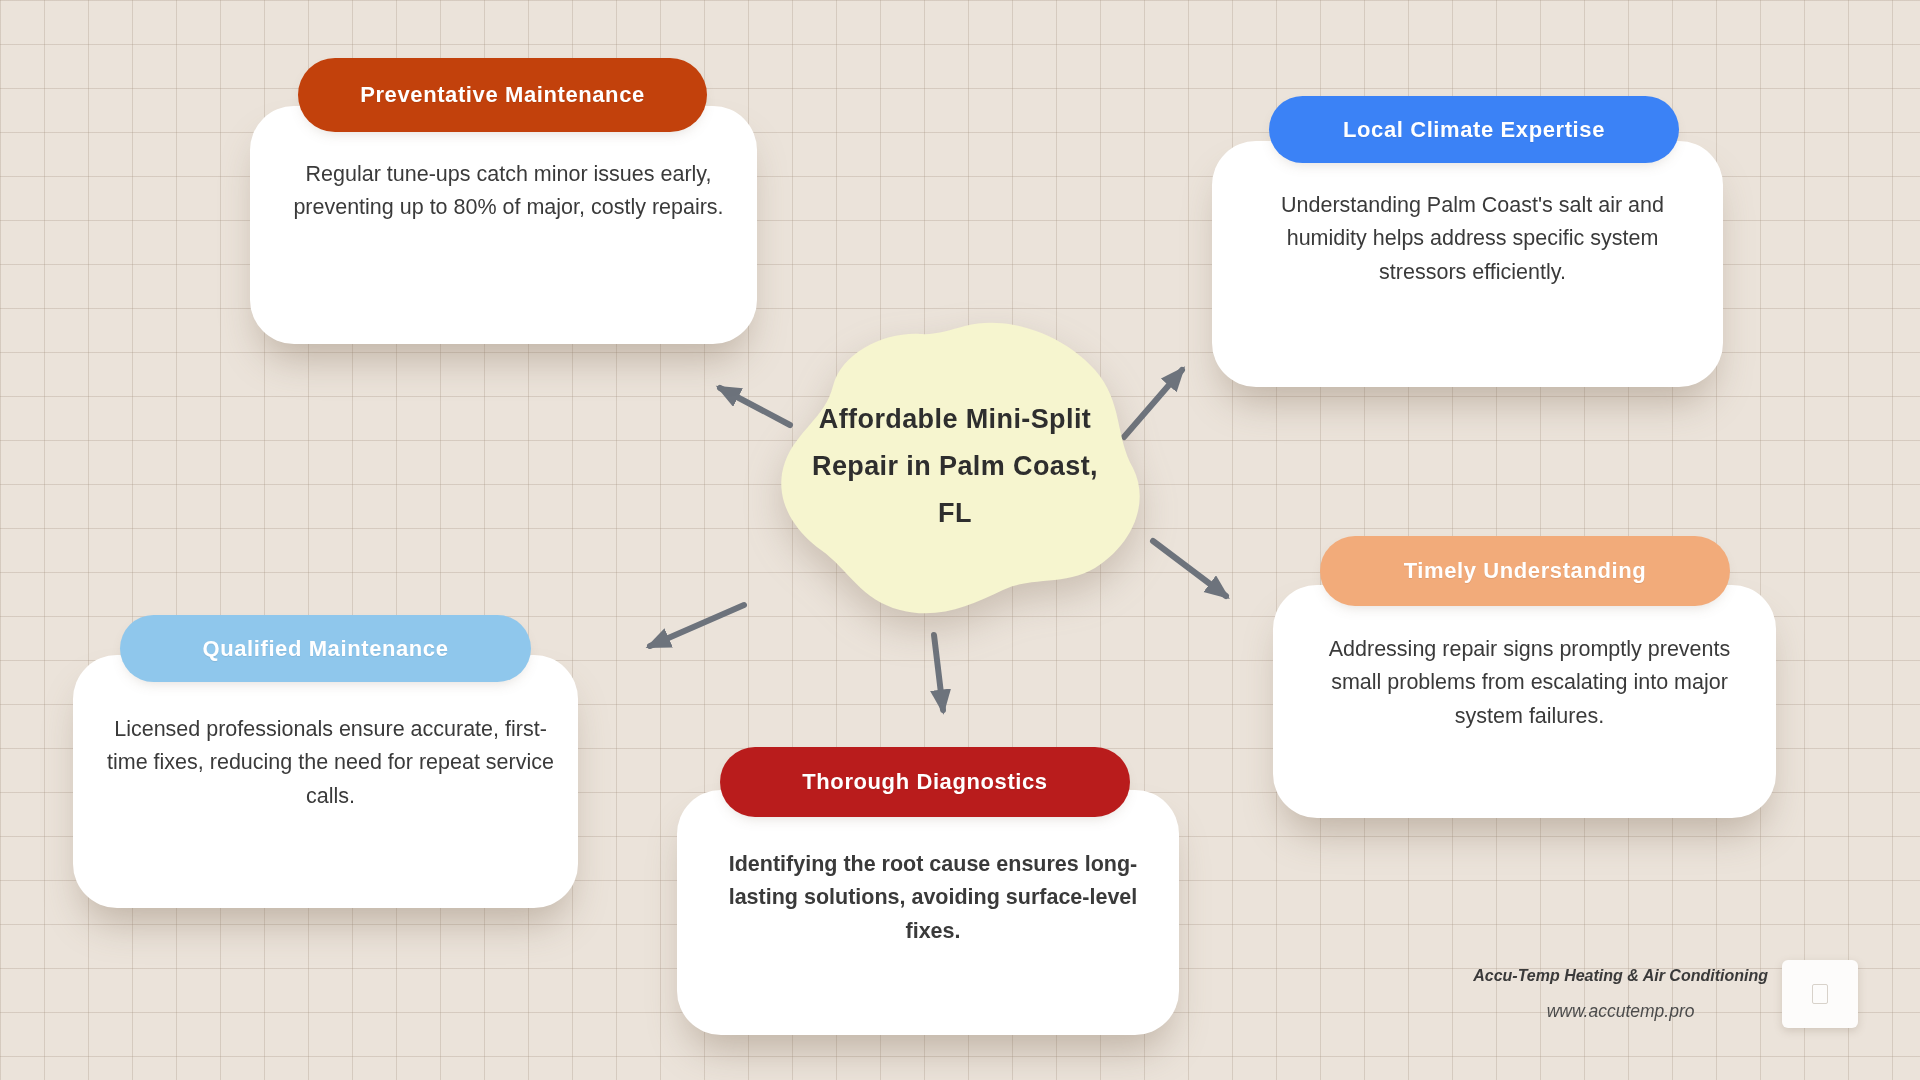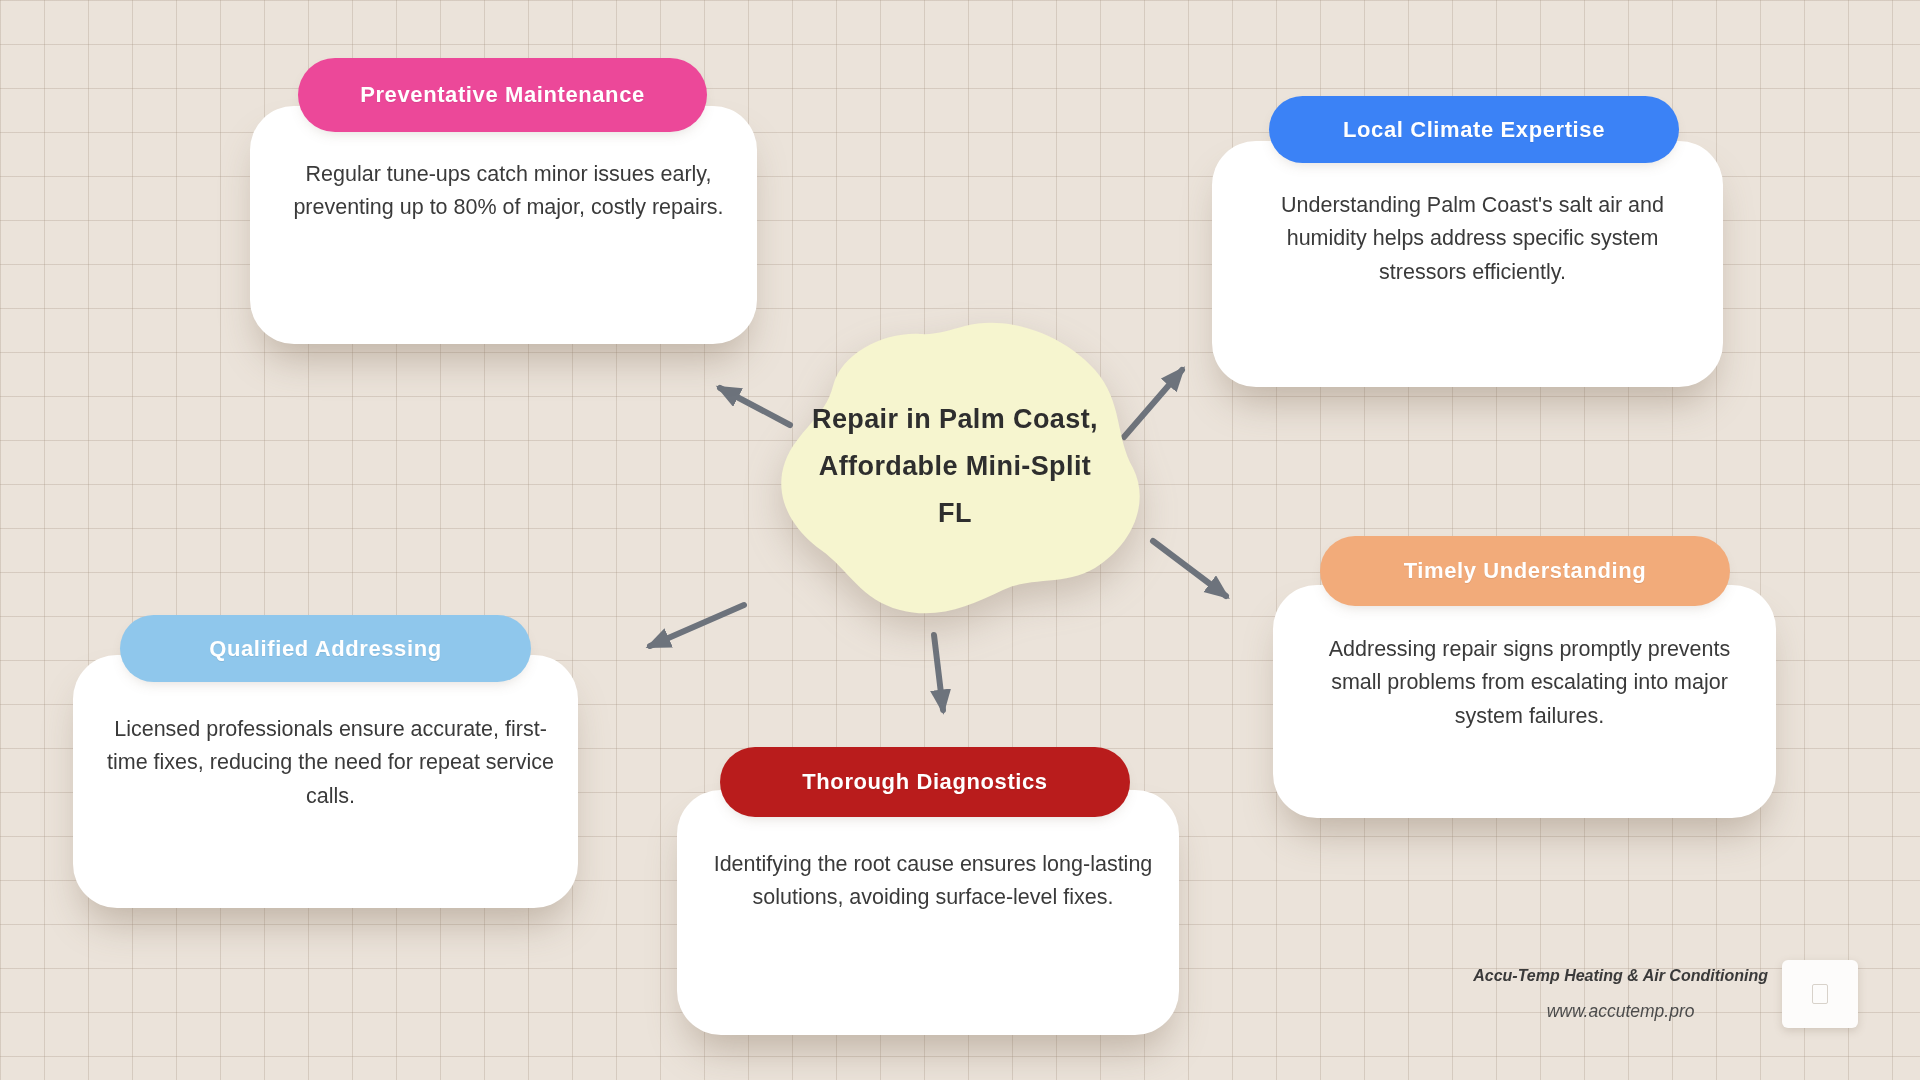--- a/index.html
+++ b/index.html
@@ -60,21 +60,21 @@
   .card-2 { left: 1212px; top: 141px; width: 511px; height: 246px; }
   .card-2 .pill { left: 57px; top: -45px; width: 410px; height: 67px; }
   .card-2 .card-body { padding-top: 48px; }
 
   .card-3 { left: 73px; top: 655px; width: 505px; height: 253px; }
   .card-3 .pill { left: 47px; top: -40px; width: 411px; height: 67px; }
   .card-3 .card-body { padding-top: 58px; }
 
   .card-4 { left: 677px; top: 790px; width: 502px; height: 245px; }
   .card-4 .pill { left: 43px; top: -43px; width: 410px; height: 70px; }
-  .card-4 .card-body { padding-top: 58px; }
+  .card-4 .card-body { padding-top: 58px; font-weight: bold; }
 
   .card-5 { left: 1273px; top: 585px; width: 503px; height: 233px; }
   .card-5 .pill { left: 47px; top: -49px; width: 410px; height: 70px; }
   .card-5 .card-body { padding-top: 48px; }
 
   
   .center-node {
     position: absolute;
     left: 765px;
     top: 318px;
@@ -167,43 +167,43 @@
                C 386 186, 366 228, 330 250
                C 300 268, 268 258, 238 272
                C 205 288, 172 302, 135 292
                C 96 282, 84 252, 56 232
                C 26 210, 8 178, 20 144
                C 32 112, 60 100, 68 68
                C 77 34, 120 14, 155 16
                C 172 17, 184 12, 200 8 Z" fill="#f6f5cf"></path>
     </svg>
     <div class="center-text">
+      <span>Affordable Mini-Split</span>
       <span>Repair in Palm Coast,</span>
-      <span>Affordable Mini-Split</span>
       <span>FL</span>
     </div>
   </div>
 
   <div class="card card-1">
-    <div class="pill" style="background-color: #ec4899;">
+    <div class="pill" style="background-color: #c2410c;">
       <span class="pill-label">Preventative Maintenance</span>
     </div>
     <div class="card-body">Regular tune-ups catch minor issues early, preventing up to 80% of major, costly repairs.</div>
   </div>
 
   <div class="card card-2">
     <div class="pill" style="background-color: #3b82f6;">
       <span class="pill-label">Local Climate Expertise</span>
     </div>
     <div class="card-body">Understanding Palm Coast's salt air and humidity helps address specific system stressors efficiently.</div>
   </div>
 
   <div class="card card-3">
     <div class="pill" style="background-color: rgb(143, 199, 236);">
-      <span class="pill-label">Qualified Addressing</span>
+      <span class="pill-label">Qualified Maintenance</span>
     </div>
     <div class="card-body">Licensed professionals ensure accurate, first-time fixes, reducing the need for repeat service calls.</div>
   </div>
 
   <div class="card card-4">
     <div class="pill" style="background-color: #b91c1c;">
       <span class="pill-label">Thorough Diagnostics</span>
     </div>
     <div class="card-body">Identifying the root cause ensures long-lasting solutions, avoiding surface-level fixes.</div>
   </div>

